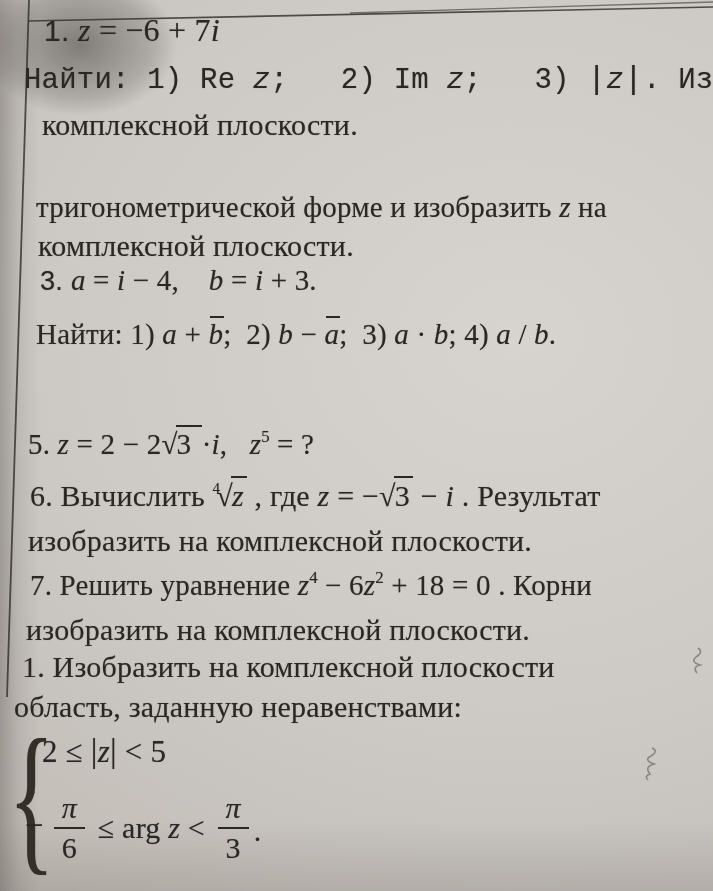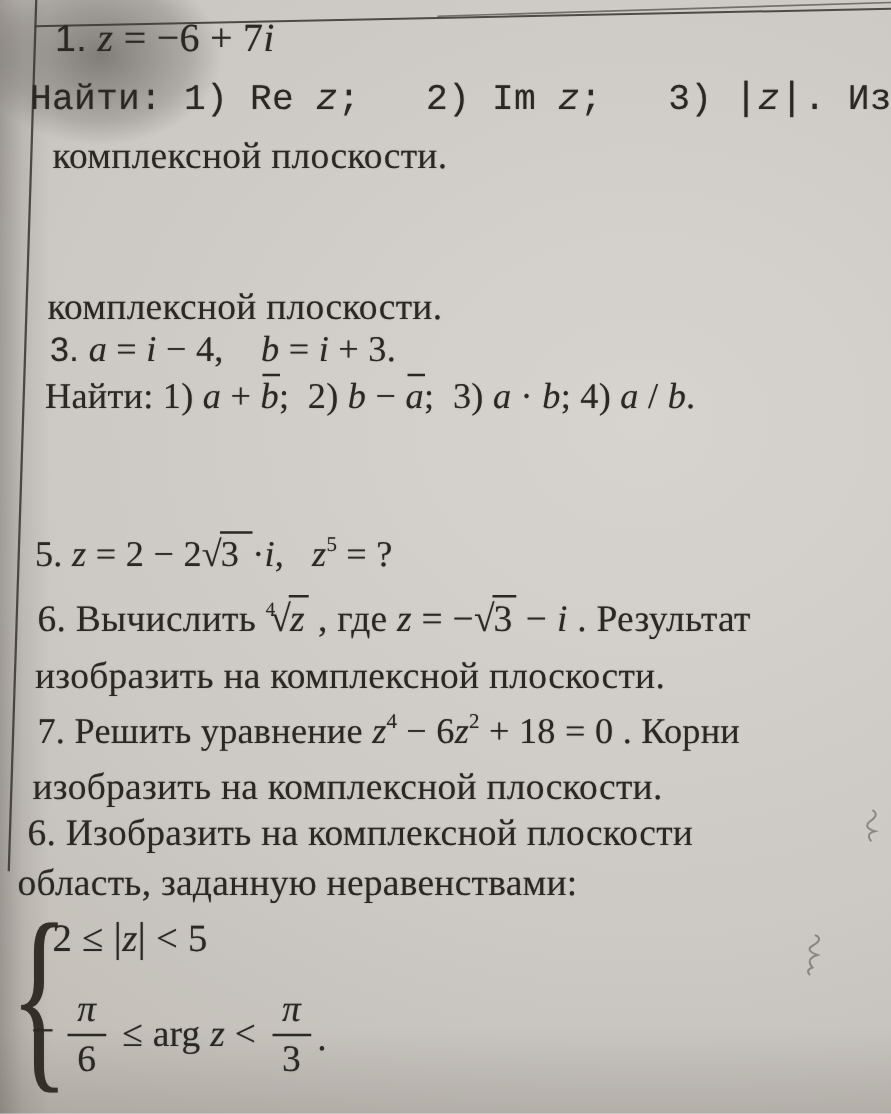--- a/index.html
+++ b/index.html
@@ -33,21 +33,21 @@
   .radix{font-size:.5em;position:relative;top:-.85em;margin-right:-4px;}
   .tallbar{font-size:1.08em;}
   
   .l1 {left:44px;top:10px; font-size:32px;}
   .l2 {left:24px;top:60px; font-size:29px;font-family:Liberation Mono, monospace;}
   .l3 {left:42px;top:106px;font-size:30px;}
   .l4 {left:38px;top:149px;font-size:29px;}
   .l5 {left:36px;top:189px;font-size:29px;}
   .l6 {left:38px;top:227px;font-size:30px;}
   .l7 {left:40px;top:262px;font-size:29px;}
-  .l8 {left:36px;top:299px;font-size:29px;}
+  .l8 {left:36px;top:316px;font-size:29px;}
   .l9 {left:38px;top:383px;font-size:29px;}
   .l10{left:28px;top:426px;font-size:29px;}
   .l11{left:30px;top:477px;font-size:30px;}
   .l12{left:28px;top:522px;font-size:30px;}
   .l13{left:30px;top:567px;font-size:29px;}
   .l14{left:26px;top:611px;font-size:30px;}
   .l15{left:22px;top:648px;font-size:30px;}
   .l16{left:14px;top:688px;font-size:30px;}
   .l17{left:42px;top:730px;font-size:31px;}
   .l18{left:25px;top:792px;font-size:30px;display:flex;align-items:center;}
@@ -77,34 +77,35 @@
     <line x1="28" y1="21" x2="713" y2="7" stroke="#38342f" stroke-width="1.6" opacity="0.85"></line>
     <line x1="350" y1="13" x2="713" y2="2" stroke="#38342f" stroke-width="1.3" opacity="0.6"></line>
     <path d="M698 648 q6 4 -2 9 q-6 5 4 8 q-8 2 -3 8" fill="none" stroke="#4a463f" stroke-width="1.6" opacity="0.5"></path>
     <path d="M652 748 q7 3 -1 8 q-8 4 3 8 q-10 3 -4 10 q-6 2 -2 6" fill="none" stroke="#4a463f" stroke-width="1.6" opacity="0.5"></path>
   </svg>
 
   <div class="line l1"><span class="seg sans">1. </span><span class="seg it">z</span><span class="seg"> = −6 + 7</span><span class="seg it">i</span></div>
   <div class="line l2"><span class="seg">Найти: 1) Re </span><span class="seg it">z</span><span class="seg">;   2) Im </span><span class="seg it">z</span><span class="seg">;   3) </span><span class="seg tallbar">|</span><span class="seg it">z</span><span class="seg tallbar">|</span><span class="seg">. Изобразить z на</span></div>
   <div class="line l3"><span class="seg">комплексной плоскости.</span></div>
 
+  <div class="line l5"><span class="seg">тригонометрической форме и изобразить </span><span class="seg it">z</span><span class="seg"> на</span></div>
   <div class="line l6"><span class="seg">комплексной плоскости.</span></div>
 
   <div class="line l7"><span class="seg sans">3. </span><span class="seg it">a</span><span class="seg"> = </span><span class="seg it">i</span><span class="seg"> − 4,    </span><span class="seg it">b</span><span class="seg"> = </span><span class="seg it">i</span><span class="seg"> + 3.</span></div>
   <div class="line l8"><span class="seg">Найти: 1) </span><span class="seg it">a</span><span class="seg"> + </span><span class="seg it bar">b</span><span class="seg">;  2) </span><span class="seg it">b</span><span class="seg"> − </span><span class="seg it bar">a</span><span class="seg">;  3) </span><span class="seg it">a</span><span class="seg"> · </span><span class="seg it">b</span><span class="seg">; 4) </span><span class="seg it">a</span><span class="seg"> / </span><span class="seg it">b</span><span class="seg">.</span></div>
 
   <div class="line l10"><span class="seg">5. </span><span class="seg it">z</span><span class="seg"> = 2 − 2</span><span class="seg sqrt">√</span><span class="seg rad">3 </span><span class="seg">·</span><span class="seg it">i</span><span class="seg">,   </span><span class="seg it">z</span><span class="seg sup">5</span><span class="seg"> = ?</span></div>
 
   <div class="line l11"><span class="seg">6. Вычислить </span><span class="seg radix">4</span><span class="seg sqrt">√</span><span class="seg it rad">z</span><span class="seg"> , где </span><span class="seg it">z</span><span class="seg"> = −</span><span class="seg sqrt">√</span><span class="seg rad">3</span><span class="seg"> − </span><span class="seg it">i</span><span class="seg"> . Результат</span></div>
   <div class="line l12"><span class="seg">изобразить на комплексной плоскости.</span></div>
 
   <div class="line l13"><span class="seg">7. Решить уравнение </span><span class="seg it">z</span><span class="seg sup">4</span><span class="seg"> − 6</span><span class="seg it">z</span><span class="seg sup">2</span><span class="seg"> + 18 = 0 . Корни</span></div>
   <div class="line l14"><span class="seg">изобразить на комплексной плоскости.</span></div>
 
-  <div class="line l15"><span class="seg">6. Изобразить на комплексной плоскости</span></div>
+  <div class="line l15"><span class="seg">1. Изобразить на комплексной плоскости</span></div>
   <div class="line l16"><span class="seg">область, заданную неравенствами:</span></div>
 
   <div class="brace">{</div>
 
   <div class="line l17"><span class="seg">2 ≤ </span><span class="seg tallbar">|</span><span class="seg it">z</span><span class="seg tallbar">|</span><span class="seg"> &lt; 5</span></div>
 
   <div class="line l18">
     <span class="seg big-minus">−</span>
     <span class="frac">
       <span class="seg num it">π</span>

